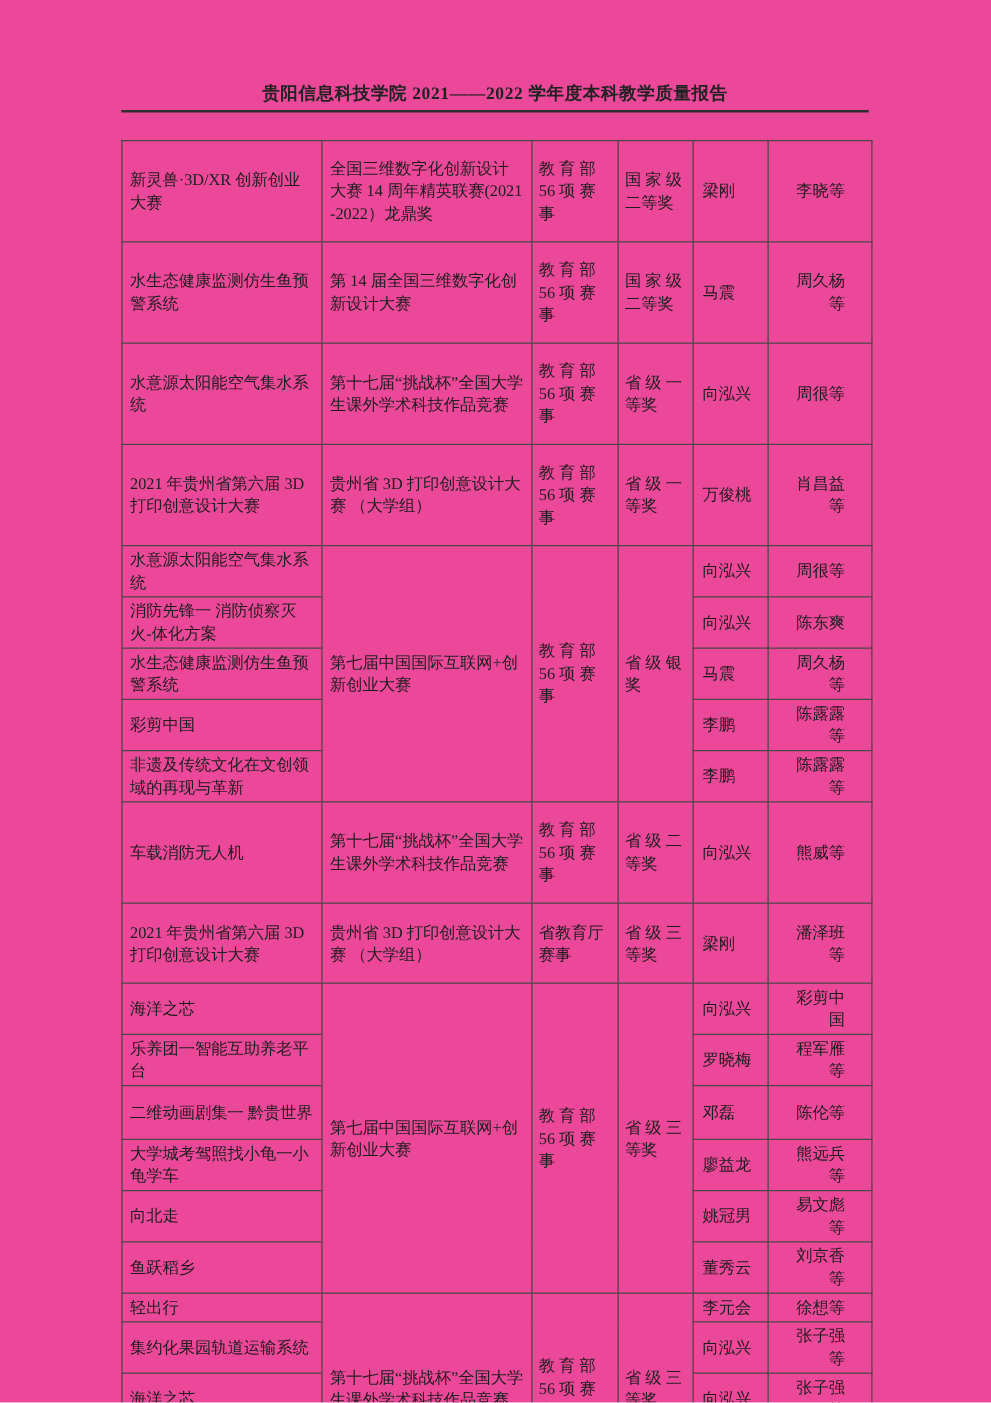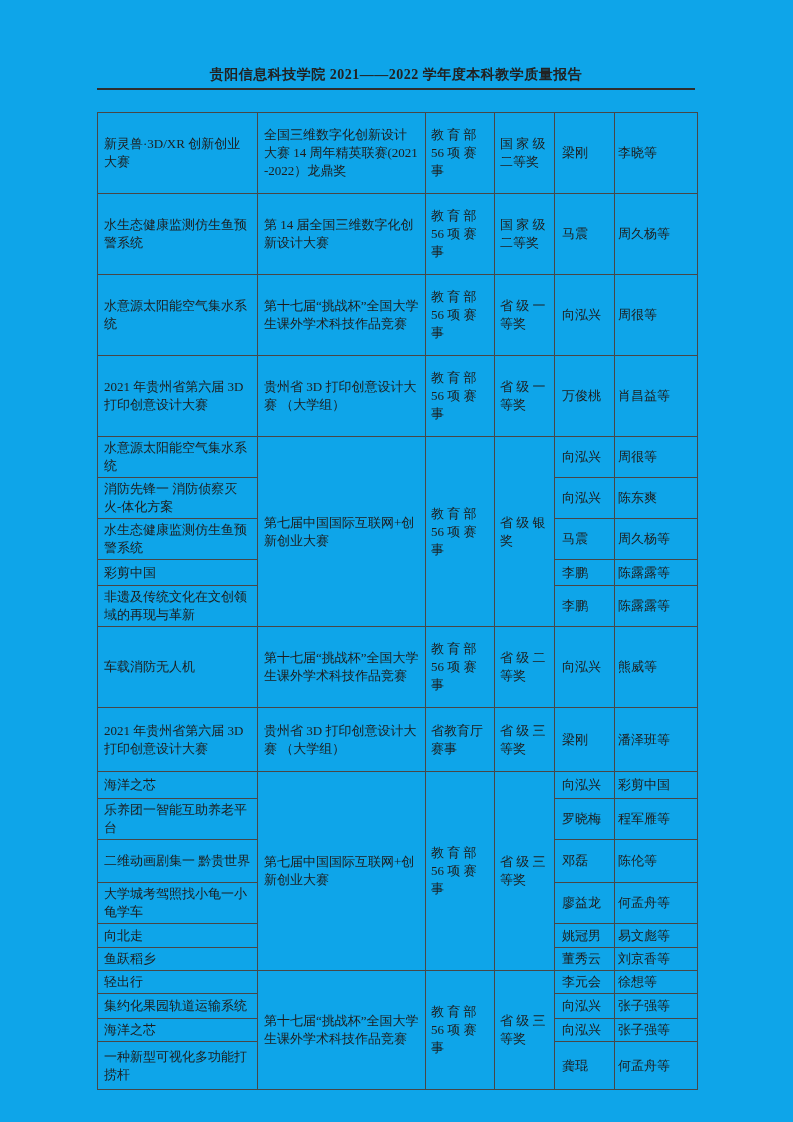--- a/index.html
+++ b/index.html
@@ -1,20 +1,20 @@
 <!DOCTYPE html>
 <html><head>
 <meta charset="utf-8">
 <style>
   html, body { margin: 0; padding: 0; background: #ffffff; }
   .page {
     position: relative;
     width: 793px;
     height: 1122px;
-    background: #0ea5e9;
+    background: #ec4899;
     font-family: "Liberation Serif", "DejaVu Serif", serif;
     color: #1f1f1f;
     overflow: hidden;
   }
   .header-title {
     position: absolute;
     top: 66px; left: 97px; width: 598px;
     text-align: center;
     font-weight: bold;
     font-size: 14px;
@@ -45,21 +45,21 @@
   col.c1 { width: 168px; }
   col.c2 { width: 69px; }
   col.c3 { width: 60px; }
   col.c4 { width: 60px; }
   col.c5 { width: 83px; }
   td.col0 { padding: 2px 6px; }
   td.col1 { padding: 2px 6px; }
   td.col2 { padding: 13px 5px; }
   td.col3 { padding: 0 5px; }
   td.col4 { padding: 2px 7px; }
-  td.col5 { padding: 2px 3px; }
+  td.col5 { padding: 2px 21px; text-align: right; }
   .footer {
     position: absolute;
     top: 1019px; left: 97px; width: 598px;
     text-align: center;
     font-size: 13px;
     color: #2a2a2a;
   }
 </style>
 </head>
 <body>
@@ -168,21 +168,21 @@
           <td class="col5">程军雁等</td>
         </tr>
         <tr style="height: 43px;">
           <td class="col0">二维动画剧集一 黔贵世界</td>
           <td class="col4">邓磊</td>
           <td class="col5">陈伦等</td>
         </tr>
         <tr style="height: 40px;">
           <td class="col0">大学城考驾照找小龟一小龟学车</td>
           <td class="col4">廖益龙</td>
-          <td class="col5">何孟舟等</td>
+          <td class="col5">熊远兵等</td>
         </tr>
         <tr style="height: 24px;">
           <td class="col0">向北走</td>
           <td class="col4">姚冠男</td>
           <td class="col5">易文彪等</td>
         </tr>
         <tr style="height: 20px;">
           <td class="col0">鱼跃稻乡</td>
           <td class="col4">董秀云</td>
           <td class="col5">刘京香等</td>

